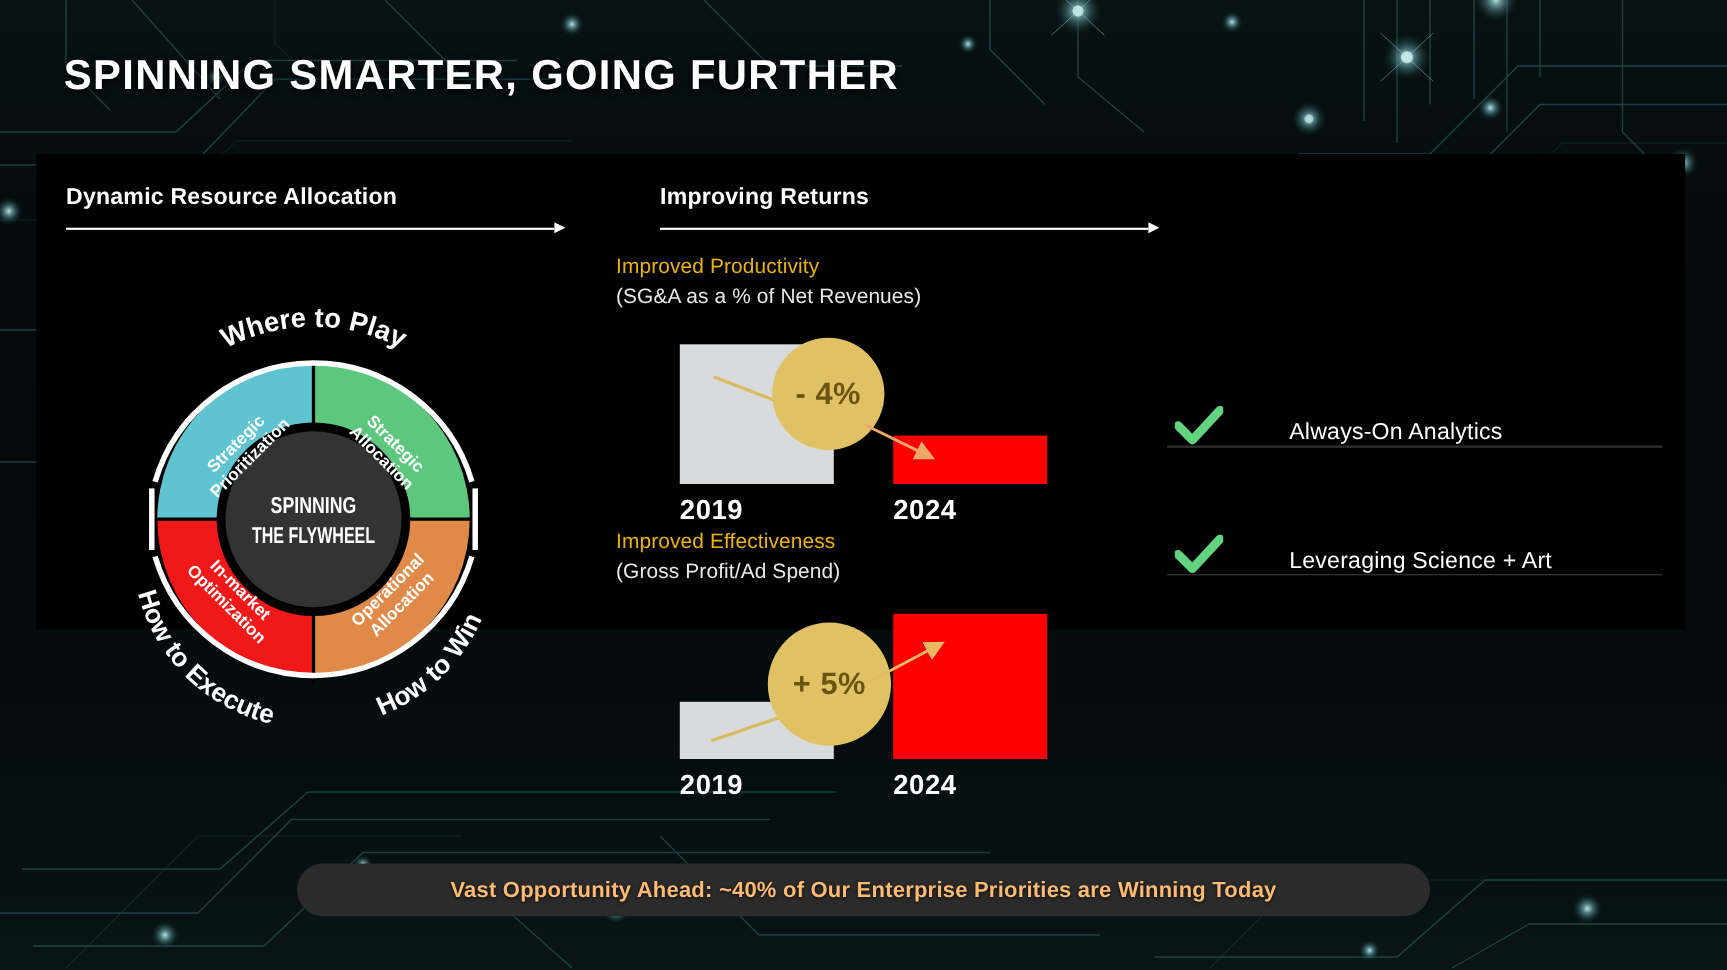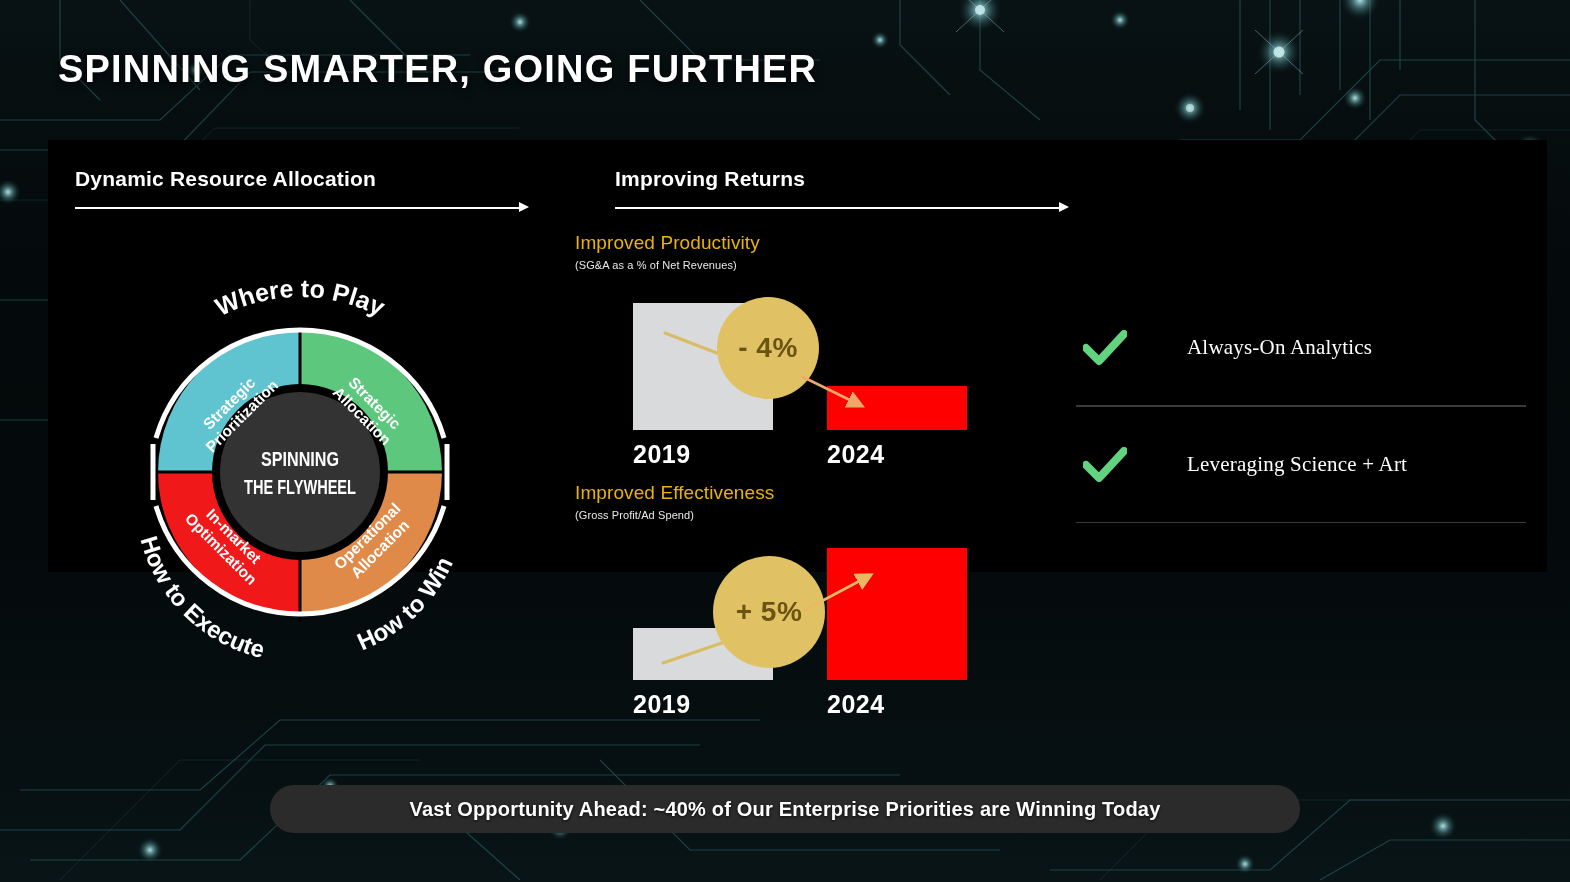--- a/index.html
+++ b/index.html
@@ -17,21 +17,21 @@
   
   #title {
     position:absolute; left:58px; top:48px; z-index:5;
     font-size:38px; font-weight:bold; letter-spacing:1.2px;
     color:#ffffff; text-shadow:0 2px 8px rgba(0,0,0,.9);
     font-stretch:condensed;
   }
 
   
   #panel {
-    position:absolute; left:48px; top:140px; width:1499px; height:432px;
+    position:absolute; left:33px; top:140px; width:1499px; height:432px;
     background:#000000; z-index:4;
   }
 
   
   .col-head { position:absolute; }
   .col-head .htxt {
     font-size:21px; font-weight:bold; color:#ffffff;
     letter-spacing:.2px; white-space:nowrap;
   }
   .col-head .hline {
@@ -46,21 +46,21 @@
     border-left:10px solid #ffffff;
   }
 
   
   #flywheel { position:absolute; left:60px; top:222px; width:450px; height:470px; }
   #flywheel svg { width:450px; height:470px; }
 
   
   .chart-block { position:absolute; }
   .chart-title { font-size:19px; color:#eab308; font-weight:400; letter-spacing:.1px; }
-  .chart-sub { font-size:11px; color:#e8e8e8; margin-top:5px; letter-spacing:.1px; }
+  .chart-sub { font-size:19px; color:#e8e8e8; margin-top:5px; letter-spacing:.1px; }
 
   .chart-area { position:relative; margin-top:14px; width:400px; height:190px; }
   .bar { position:absolute; }
   .bar.gray { background:#d9dadc; }
   .bar.red  { background:#ff0000; }
   .yr {
     position:absolute; font-size:25px; font-weight:bold; color:#ffffff;
     font-stretch:condensed; letter-spacing:.5px; text-align:left;
   }
   .bubble {
@@ -68,33 +68,33 @@
     display:flex; align-items:center; justify-content:center;
     color:#6b5311; font-weight:bold; font-size:28px; font-stretch:condensed;
     letter-spacing:.5px; z-index:3;
   }
   .chart-area svg.cue { position:absolute; left:0; top:0; z-index:2; pointer-events:none; }
   .chart-area svg.cue2 { position:absolute; left:0; top:0; z-index:4; pointer-events:none; }
 
   
   #growth-list { position:absolute; left:1088px; top:290px; width:424px; }
   .glist-divider { height:1px; background:#3a3a3a; width:100%; }
-  .glist-row { display:flex; align-items:center; height:115px;font-family:Liberation Serif, serif; }
+  .glist-row { display:flex; align-items:flex-end; height:115px; }
   .glist-row .chk { width:58px; flex:0 0 58px; display:flex; align-items:center; justify-content:center; }
   .glist-row .chk svg { display:block; }
   .glist-row .glabel { font-size:21px; color:#ffffff; padding-left:53px; letter-spacing:.2px; }
 
   
   #footer {
     position:absolute; left:270px; top:785px; width:1030px; height:48px;
     background:#2b2b2b; border-radius:24px; z-index:6;
     display:flex; align-items:center; justify-content:center;
   }
   #footer .ftxt {
-    font-size:20px; font-weight:bold; color:#ffffff;
+    font-size:20px; font-weight:bold; color:#fdba74;
     font-stretch:condensed; letter-spacing:.2px;
     text-shadow:0 1px 3px rgba(0,0,0,.8);
   }
 </style>
 </head>
 <body>
 
 <div id="bg">
   <svg viewBox="0 0 1570 882" xmlns="http://www.w3.org/2000/svg">
     <defs>

